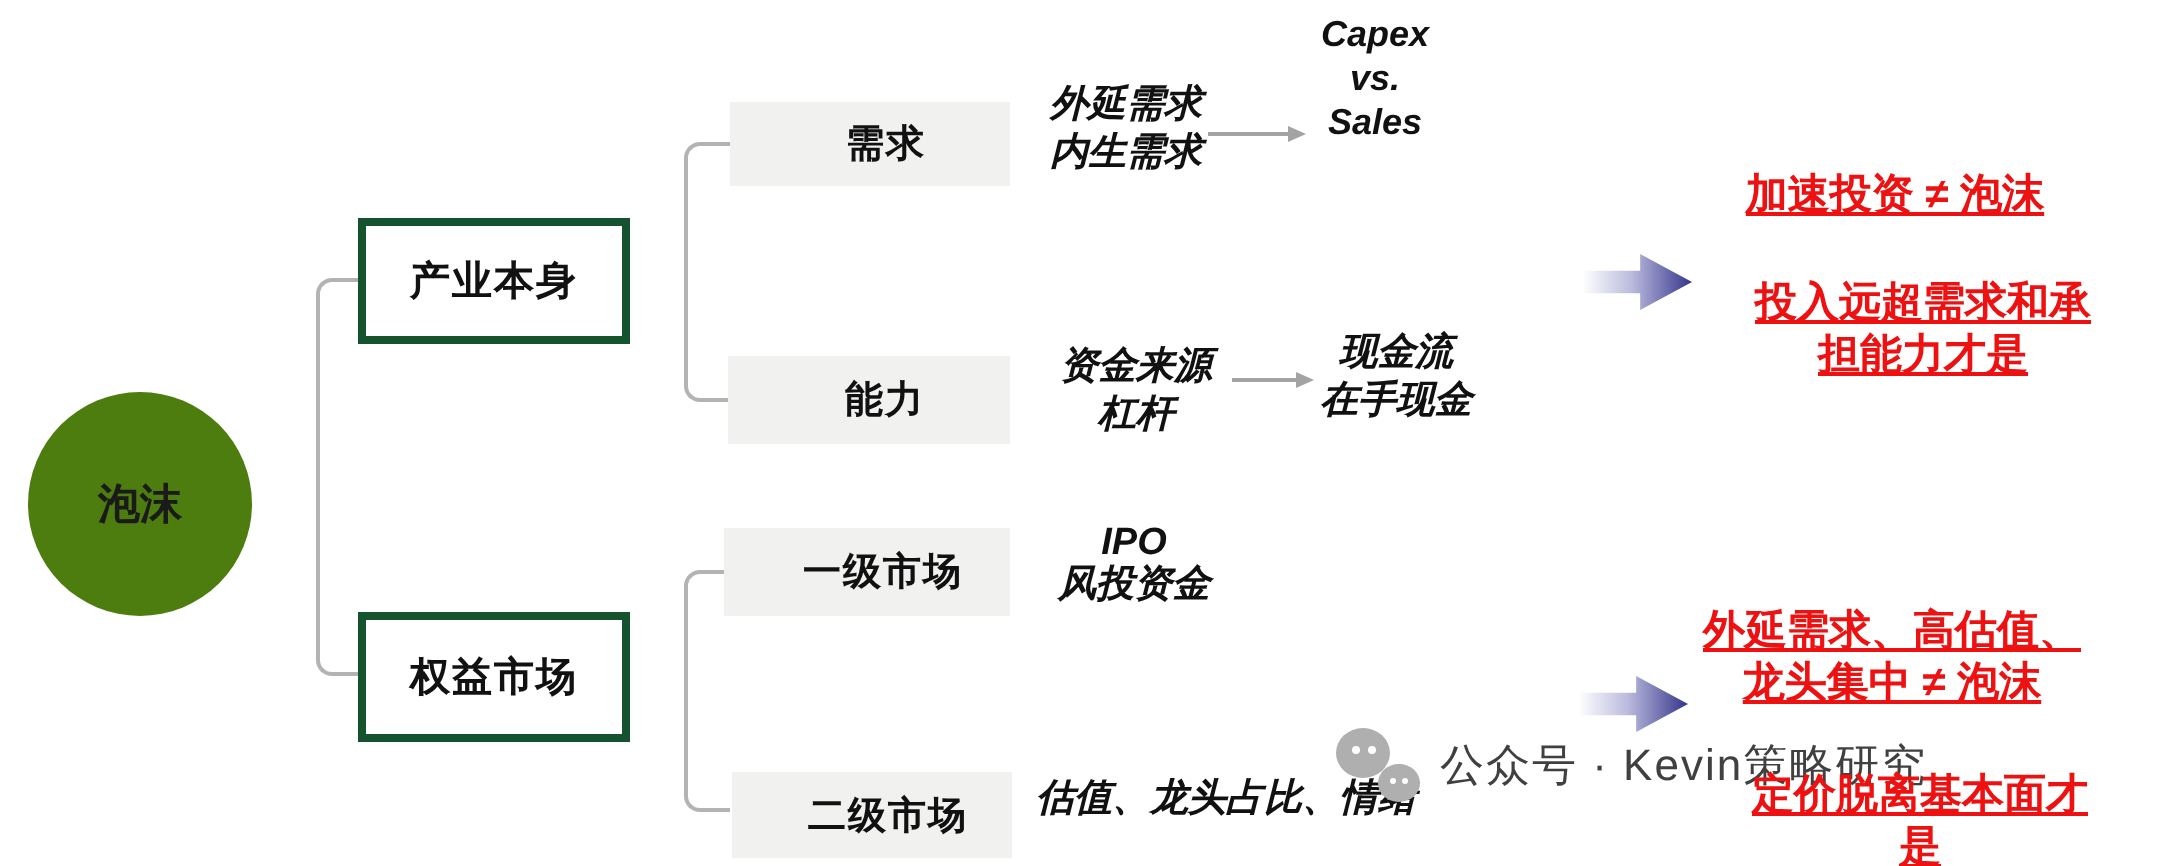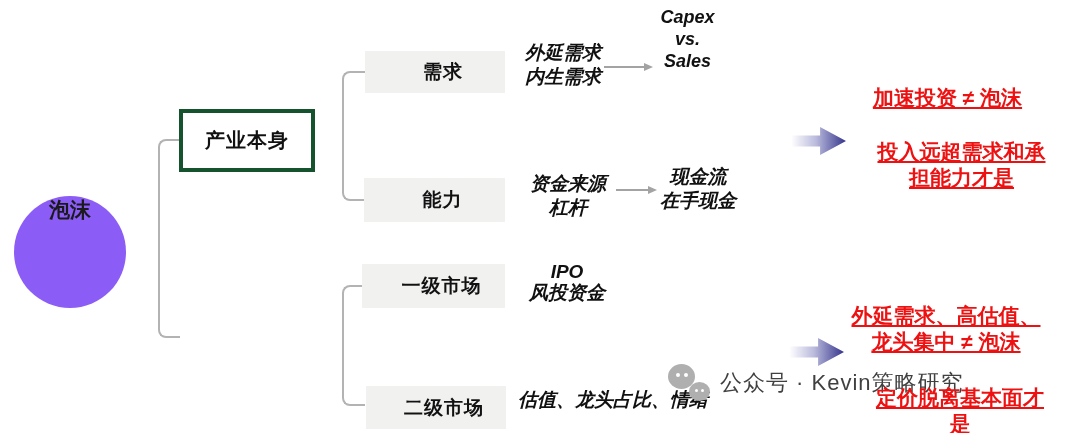--- a/index.html
+++ b/index.html
@@ -5,22 +5,22 @@
   html,body { margin:0; padding:0; background:#ffffff; }
   .canvas {
     position:relative; width:1080px; height:433px; background:#ffffff;
     font-family:"Liberation Sans", sans-serif; overflow:hidden; color:#111;
   }
   * { box-sizing:border-box; }
 
   
   .root-circle {
     position:absolute; left:14px; top:196px; width:112px; height:112px;
-    border-radius:50%; background:#8b5cf6;
-    display:flex; justify-content:center;
+    border-radius:50%; background:#4d7c0f;
+    display:flex; align-items:center; justify-content:center;
     font-size:21px; font-weight:bold; color:#1a1a1a;
   }
 
   
   .bracket {
     position:absolute; border:2px solid #b3b3b3; border-right:none;
     border-radius:8px 0 0 8px;
   }
   .bracket-root     { left:158px; top:139px; width:22px; height:199px; }
   .bracket-industry { left:342px; top:71px;  width:23px; height:130px; }
@@ -111,20 +111,23 @@
   <div class="bracket bracket-industry"></div>
   <div class="bracket bracket-equity"></div>
 
   <div class="root-circle">
     <span>泡沫</span>
   </div>
 
   <div class="navybox box-industry">
     <span>产业本身</span>
   </div>
+  <div class="navybox box-equity">
+    <span>权益市场</span>
+  </div>
 
   <div class="graybox box-demand">
     <span>需求</span>
   </div>
   <div class="graybox box-ability">
     <span>能力</span>
   </div>
   <div class="graybox box-primary">
     <span>一级市场</span>
   </div>

